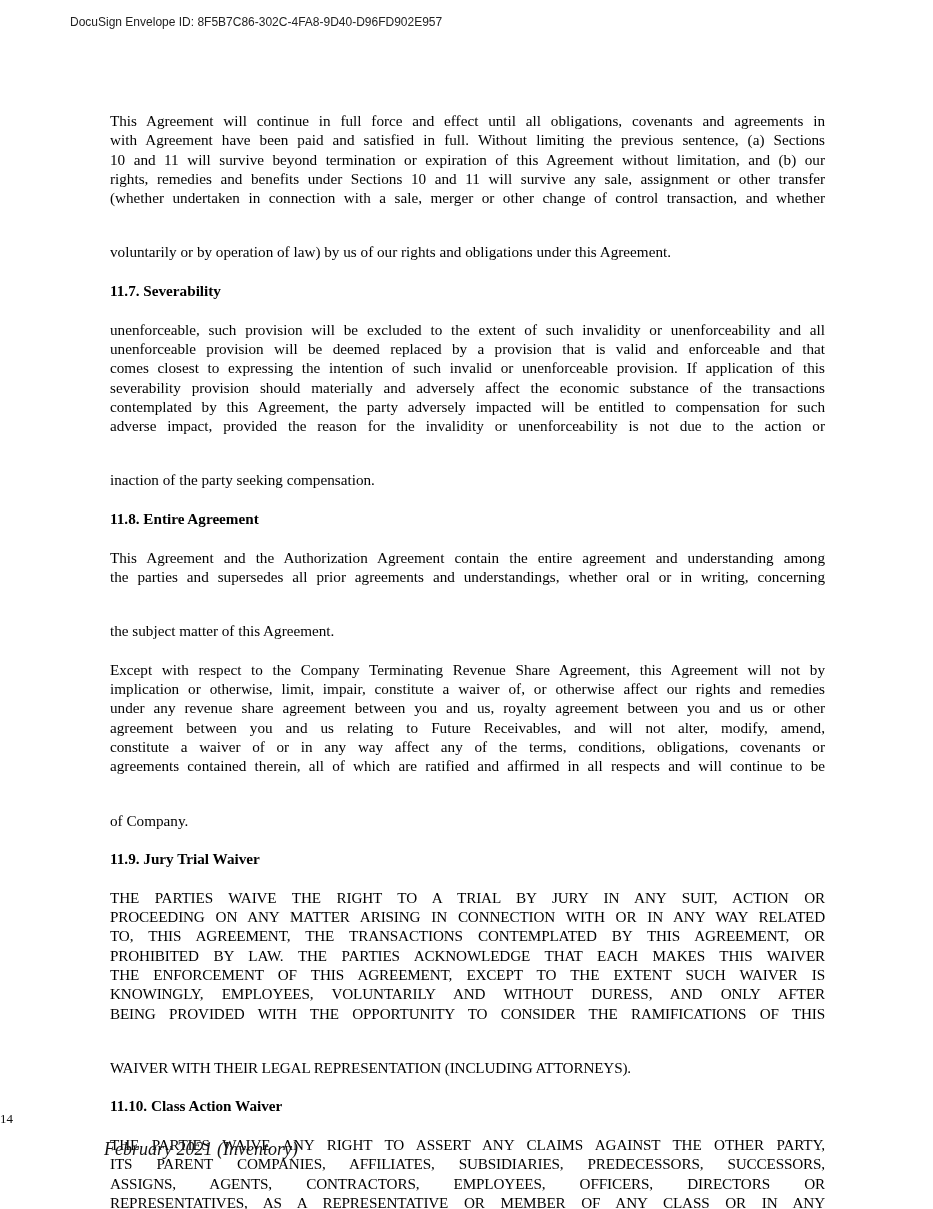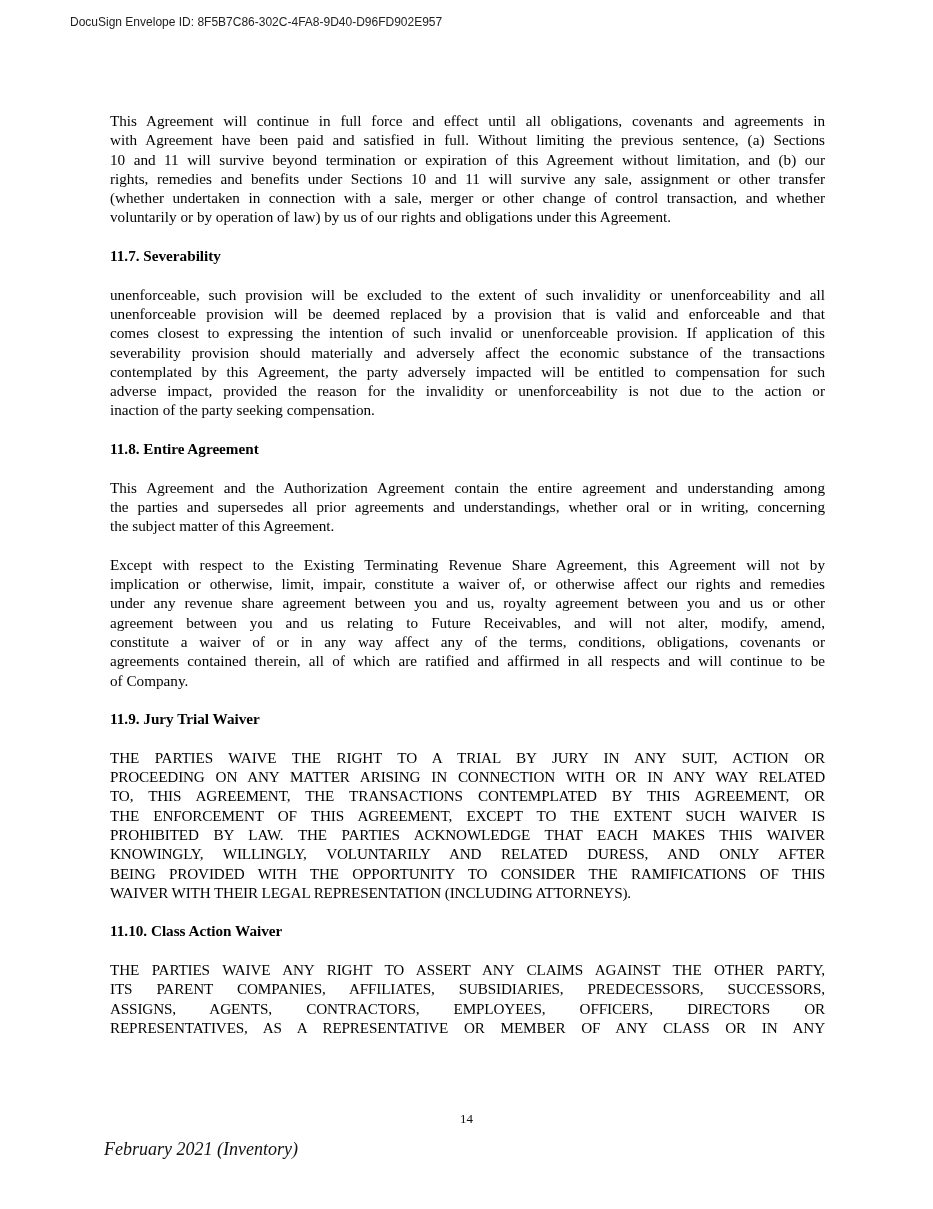--- a/index.html
+++ b/index.html
@@ -13,29 +13,29 @@
     .content {
       position: absolute; left: 110px; top: 111px; width: 715px;
       font-family: "Liberation Serif", serif; font-size: 15.2px; color: #000000;
       line-height: 19.3px;
     }
     .line {
       display: block; height: 19.3px; white-space: nowrap;
       text-align: justify; text-align-last: justify;
       overflow: visible;
     }
-    .line.last { text-align-last: left; }
+    .line.last { text-align-last: left; margin-top: 35px; }
     .para { margin: 0 0 19.3px 0; }
     .heading {
       font-weight: bold; height: 19.3px; line-height: 19.3px;
       margin: 0 0 19.3px 0;
     }
     .caps { letter-spacing: -0.15px; }
     .page-num {
-      position: absolute; left: 0; width: 933px; top: 1111px; text-align: center;
+      position: absolute; left: 0; width: 933px; top: 1111px; 
       font-family: "Liberation Serif", serif; font-size: 13px; color: #111;
     }
     .footer {
       position: absolute; left: 104px; top: 1139px;
       font-family: "Liberation Serif", serif; font-style: italic; font-size: 18px; color: #111;
     }
   </style>
 </head>
 <body>
 
@@ -61,36 +61,36 @@
         <span class="line">adverse impact, provided the reason for the invalidity or unenforceability is not due to the action or</span>
         <span class="line last">inaction of the party seeking compensation.</span>
       </div>
       <div class="heading">11.8. Entire Agreement</div>
       <div class="para">
         <span class="line">This Agreement and the Authorization Agreement contain the entire agreement and understanding among</span>
         <span class="line">the parties and supersedes all prior agreements and understandings, whether oral or in writing, concerning</span>
         <span class="line last">the subject matter of this Agreement.</span>
       </div>
       <div class="para">
-        <span class="line">Except with respect to the Existing Terminating Revenue Share Agreement, this Agreement will not by</span>
+        <span class="line">Except with respect to the Company Terminating Revenue Share Agreement, this Agreement will not by</span>
         <span class="line">implication or otherwise, limit, impair, constitute a waiver of, or otherwise affect our rights and remedies</span>
         <span class="line">under any revenue share agreement between you and us, royalty agreement between you and us or other</span>
         <span class="line">agreement between you and us relating to Future Receivables, and will not alter, modify, amend,</span>
         <span class="line">constitute a waiver of or in any way affect any of the terms, conditions, obligations, covenants or</span>
         <span class="line">agreements contained therein, all of which are ratified and affirmed in all respects and will continue to be</span>
         <span class="line last">of Company.</span>
       </div>
       <div class="heading">11.9. Jury Trial Waiver</div>
       <div class="para">
         <span class="line caps">THE PARTIES WAIVE THE RIGHT TO A TRIAL BY JURY IN ANY SUIT, ACTION OR</span>
         <span class="line caps">PROCEEDING ON ANY MATTER ARISING IN CONNECTION WITH OR IN ANY WAY RELATED</span>
         <span class="line caps">TO, THIS AGREEMENT, THE TRANSACTIONS CONTEMPLATED BY THIS AGREEMENT, OR</span>
+        <span class="line caps">PROHIBITED BY LAW. THE PARTIES ACKNOWLEDGE THAT EACH MAKES THIS WAIVER</span>
         <span class="line caps">THE ENFORCEMENT OF THIS AGREEMENT, EXCEPT TO THE EXTENT SUCH WAIVER IS</span>
-        <span class="line caps">PROHIBITED BY LAW. THE PARTIES ACKNOWLEDGE THAT EACH MAKES THIS WAIVER</span>
-        <span class="line caps">KNOWINGLY, WILLINGLY, VOLUNTARILY AND RELATED DURESS, AND ONLY AFTER</span>
+        <span class="line caps">KNOWINGLY, EMPLOYEES, VOLUNTARILY AND WITHOUT DURESS, AND ONLY AFTER</span>
         <span class="line caps">BEING PROVIDED WITH THE OPPORTUNITY TO CONSIDER THE RAMIFICATIONS OF THIS</span>
         <span class="line last caps">WAIVER WITH THEIR LEGAL REPRESENTATION (INCLUDING ATTORNEYS).</span>
       </div>
       <div class="heading">11.10. Class Action Waiver</div>
       <div class="para">
         <span class="line caps">THE PARTIES WAIVE ANY RIGHT TO ASSERT ANY CLAIMS AGAINST THE OTHER PARTY,</span>
         <span class="line caps">ITS PARENT COMPANIES, AFFILIATES, SUBSIDIARIES, PREDECESSORS, SUCCESSORS,</span>
         <span class="line caps">ASSIGNS, AGENTS, CONTRACTORS, EMPLOYEES, OFFICERS, DIRECTORS OR</span>
         <span class="line caps">REPRESENTATIVES, AS A REPRESENTATIVE OR MEMBER OF ANY CLASS OR IN ANY</span>
       </div>

